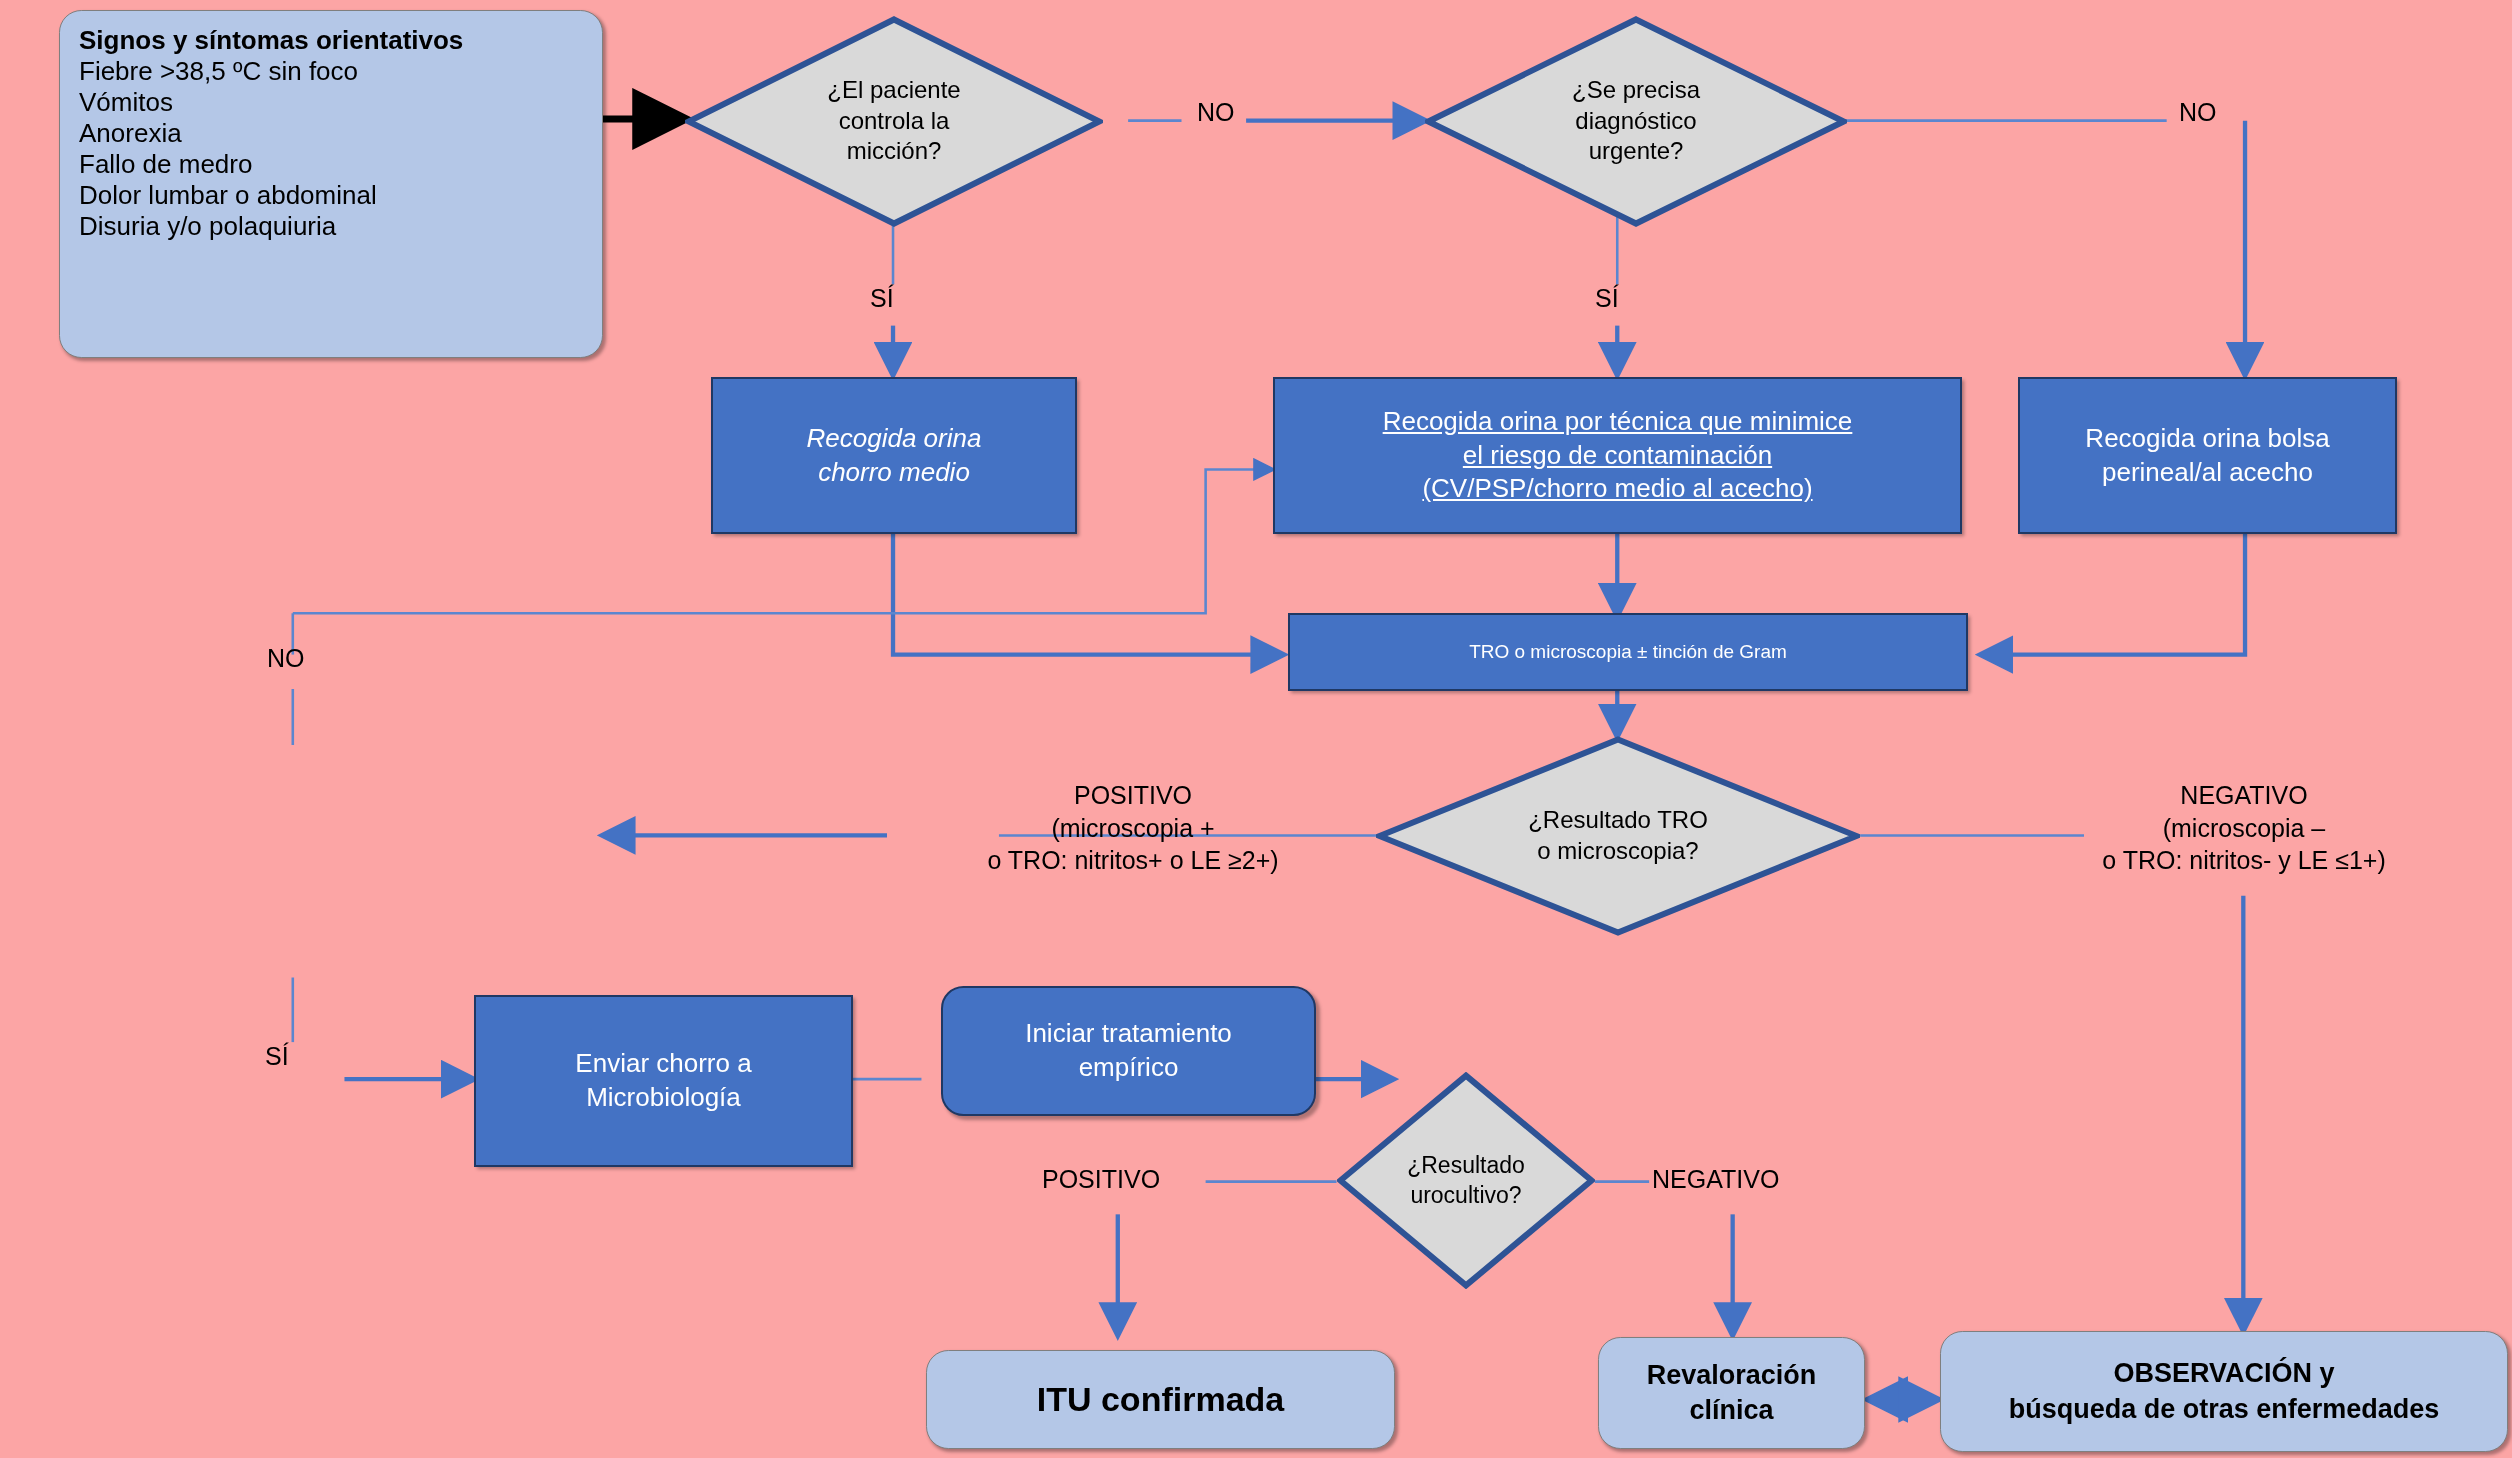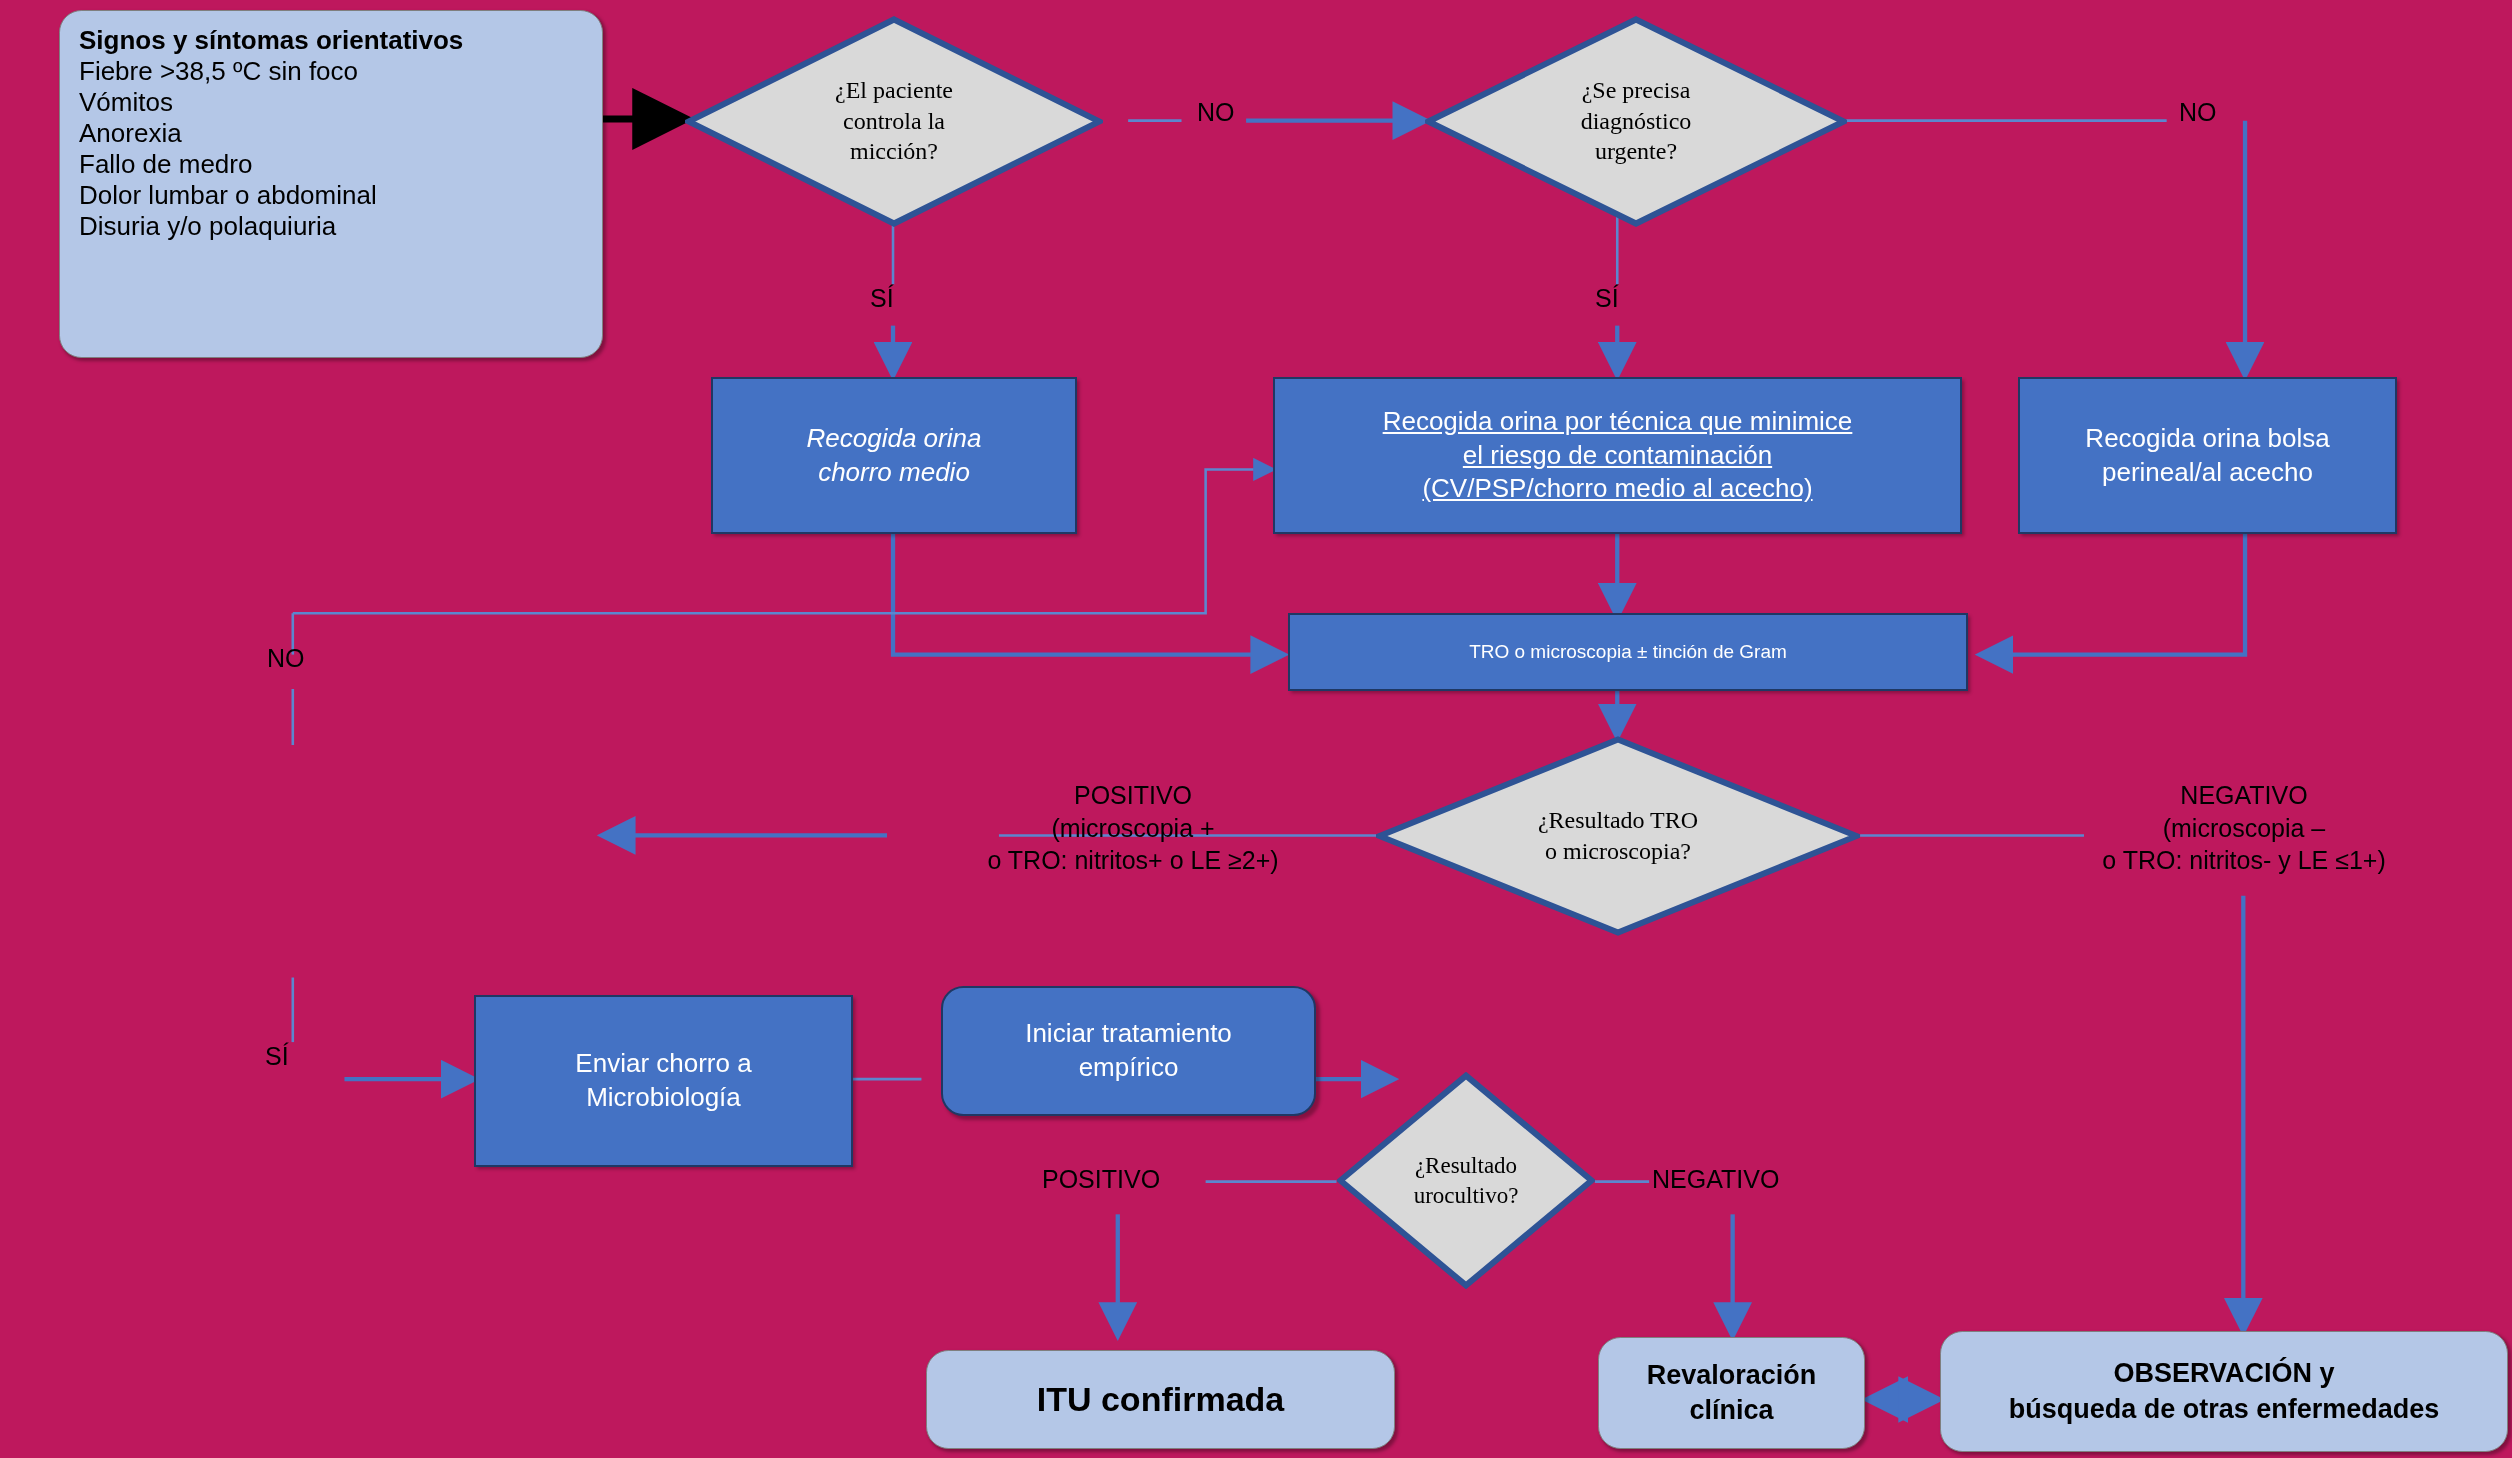--- a/index.html
+++ b/index.html
@@ -1,17 +1,17 @@
 <!DOCTYPE html>
 <html style="font-size:13.8px"><head>
 <meta charset="utf-8">
 <style>
   html,body{margin:0;padding:0;background:#ffffff;}
   body{font-family:"Liberation Sans","DejaVu Sans",sans-serif;}
-  #stage{position:relative;width:2512px;height:1459px;background:#be185d;overflow:hidden;}
+  #stage{position:relative;width:2512px;height:1459px;background:#fca5a5;overflow:hidden;}
 
   .node{position:absolute;box-sizing:border-box;display:flex;align-items:center;justify-content:center;text-align:center;}
 
   
   .term{
     background:#b4c7e7;border:1.7px solid #7f7f7f;border-radius:22.4px;
     color:#000;box-shadow:2.6px 2.6px 3.4px rgba(0,0,0,.32);
   }
   .term.bold{font-weight:bold;}
 
@@ -21,21 +21,21 @@
     box-shadow:3.4px 3.4px 3.4px rgba(0,0,0,.30);
   }
   .proc.round{border-radius:22.4px;}
 
   
   .diamond{position:absolute;}
   .diamond svg{position:absolute;left:0;top:0;}
   .diamond .dtext{
     position:absolute;left:0;top:0;width:100%;height:100%;
     display:flex;align-items:center;justify-content:center;text-align:center;
-    color:#000;line-height:1.28;pointer-events:none;font-family:Liberation Serif, serif;
+    color:#000;line-height:1.28;pointer-events:none;
   }
 
   .lbl{position:absolute;color:#000;white-space:pre;line-height:1.3;}
   .lbl.c{text-align:center;}
 
   .txt{white-space:pre-line;line-height:1.3;}
 
   
   .symptoms{
     justify-content:flex-start;align-items:flex-start;text-align:left;

